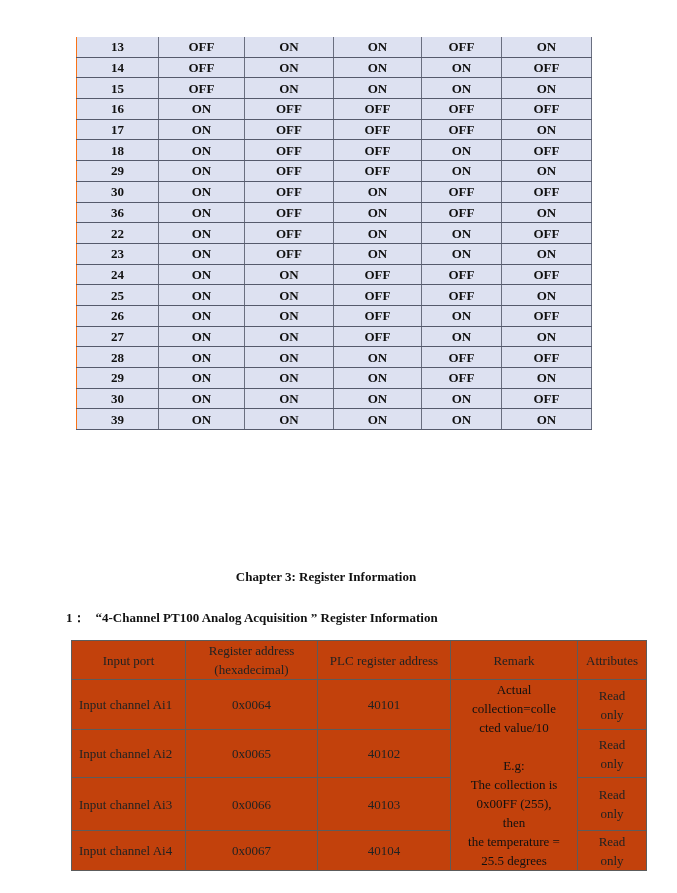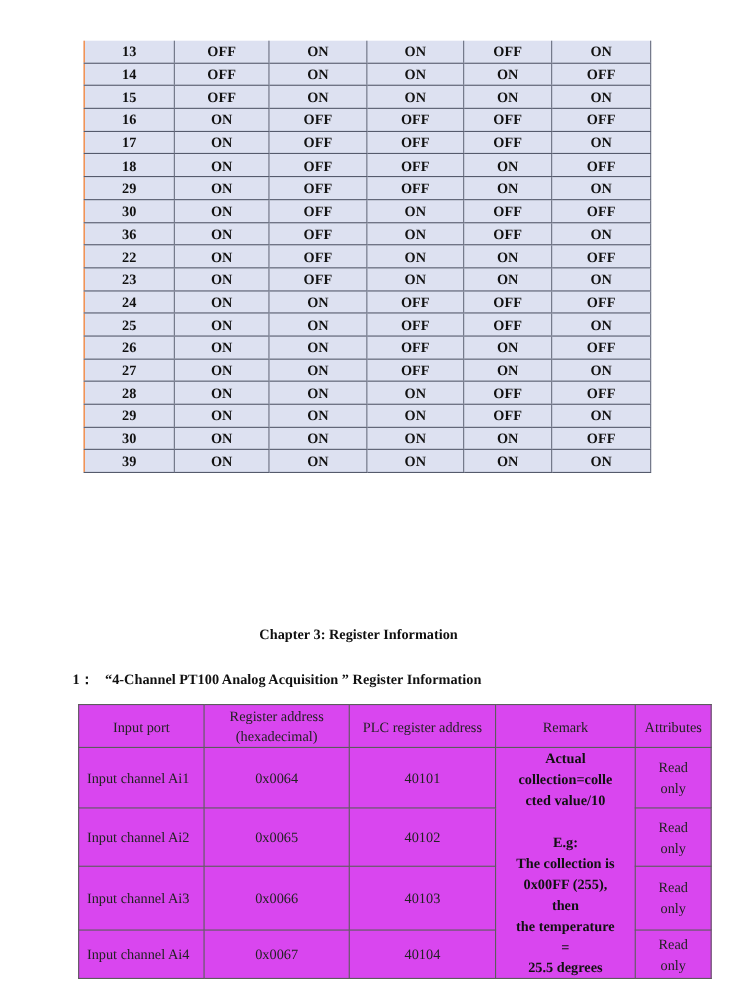--- a/index.html
+++ b/index.html
@@ -24,34 +24,34 @@
 
   
   .chapter-title { position: absolute; left: 0; width: 652px; top: 569px;
                    text-align: center; font-weight: bold; font-size: 13px; }
   .section-title { position: absolute; left: 66px; top: 609px;
                    font-weight: bold; font-size: 13px; white-space: nowrap; }
   .section-title .num { margin-right: 10px; }
 
   
   .reg-table { position: absolute; left: 71px; top: 640px; width: 575px;
-               border-collapse: collapse; table-layout: fixed; background: #d946ef; }
+               border-collapse: collapse; table-layout: fixed; background: #c2410c; }
   .reg-table td { border: 1px solid #5c5c5c; text-align: center; vertical-align: middle;
                   font-size: 13px; color: #222; padding: 0 3px; line-height: 19px; }
   .reg-table col.k0 { width: 114px; }
   .reg-table col.k1 { width: 132px; }
   .reg-table col.k2 { width: 133px; }
   .reg-table col.k3 { width: 127px; }
   .reg-table col.k4 { width: 69px; }
   .reg-table tr.hdr td { height: 38px; }
   .reg-table tr.r1 td { height: 48px; }
   .reg-table tr.r2 td { height: 46px; }
   .reg-table tr.r3 td { height: 51px; }
   .reg-table tr.r4 td { height: 38px; }
-  .reg-table td.remark { font-weight: bold; color: #111; line-height: 19px; padding: 0 16px; }
+  .reg-table td.remark { font-weight: normal; color: #111; line-height: 19px; padding: 0 16px; }
   .reg-table td.remark .gap { display: block; height: 19px; }
   .reg-table td.port { text-align: left; padding-left: 7px; white-space: nowrap; }
 </style>
 </head>
 <body>
 
 <table class="dip-table">
   <colgroup>
       <col class="c0">
       <col class="c1">

